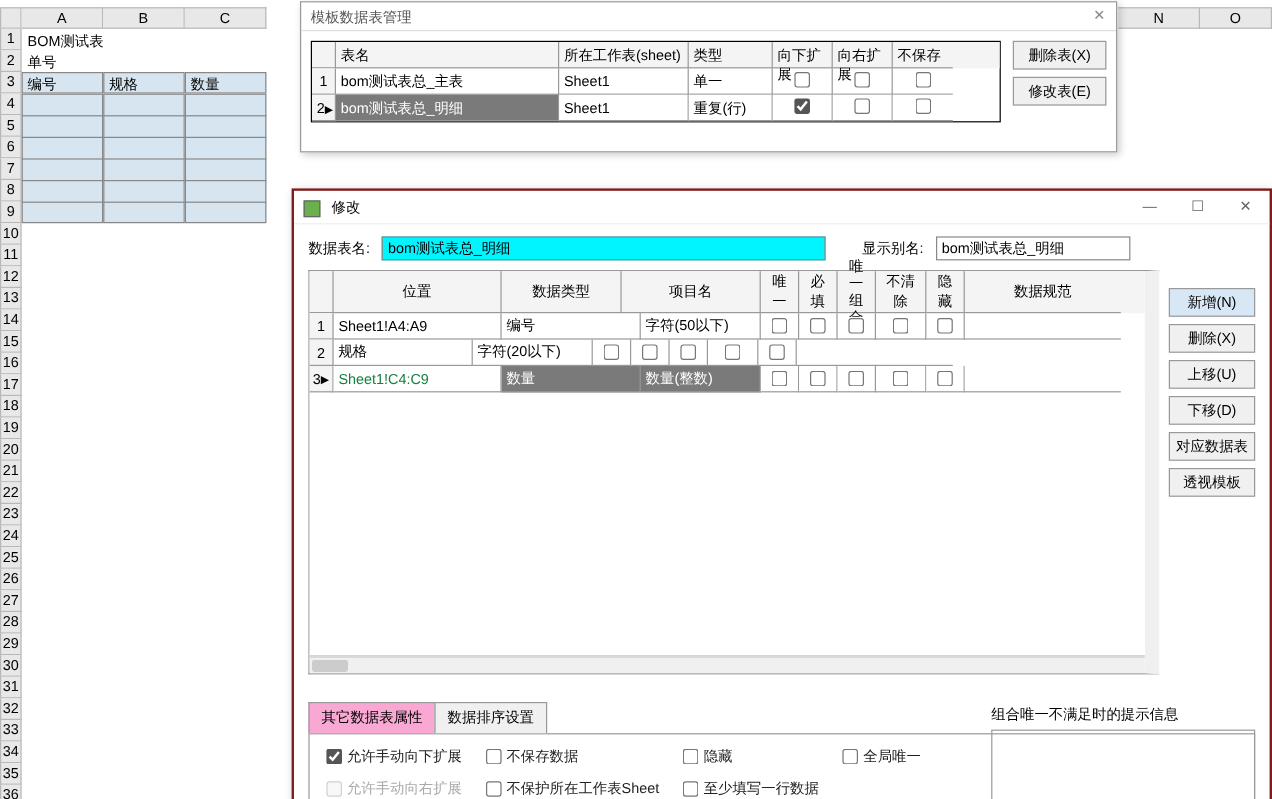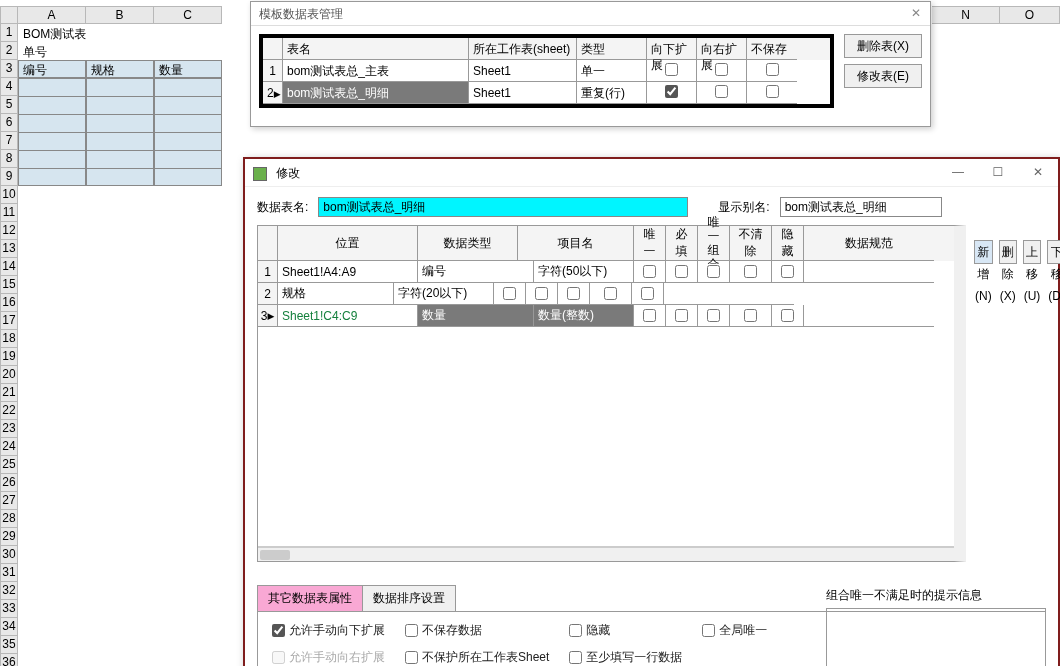--- a/index.html
+++ b/index.html
@@ -13,21 +13,21 @@
 .row-headers { position: absolute; top: 24px; left: 0; }
 .row-header { width: 18px; height: 18px; background: #e8e8e8; border: 1px solid #b8b8b8; border-top: none; text-align: center; line-height: 16px; }
 .blue-cell { background: #d6e5ef; border: 1px solid #888; position: absolute; }
 .cell-text { position: absolute; padding: 2px 3px; }
 
 
 .dlg1 { position: absolute; top: 1px; left: 250px; width: 681px; height: 126px; background: #fff; border: 1px solid #999; box-shadow: 2px 2px 6px rgba(0,0,0,0.2); }
 .dlg1-title { height: 24px; line-height: 24px; padding: 0 8px; border-bottom: 1px solid #ddd; color: #555; position: relative; }
 .dlg1-close { position: absolute; right: 6px; top: 4px; width: 16px; height: 16px; text-align: center; line-height: 14px; cursor: pointer; color: #888; }
 .dlg1-body { padding: 8px; display: flex; gap: 10px; }
-.dlg1-table { border: 4px solid #000000; flex: 1; }
+.dlg1-table { border: 1px solid #000000; flex: 1; }
 .dlg1-th-row { display: flex; background: #f4f4f4; }
 .dlg1-th, .dlg1-td { border-right: 1px solid #999; border-bottom: 1px solid #999; padding: 3px 4px; text-align: left; height: 22px; line-height: 16px; }
 .dlg1-td.center { text-align: center; }
 .dlg1-tr { display: flex; }
 .dlg1-tr.sel .dlg1-td { background: #7a7a7a; color: #fff; }
 .dlg1-rownum { width: 20px; text-align: center; background: #f4f4f4; }
 .dlg1-btns { display: flex; flex-direction: column; gap: 6px; }
 .dlg1-btn { width: 78px; height: 24px; background: #f0f0f0; border: 1px solid #999; cursor: pointer; text-align: center; line-height: 22px; }
 
 
@@ -48,21 +48,21 @@
 .dlg2-gh, .dlg2-gd { border-right: 1px solid #999; border-bottom: 1px solid #999; padding: 3px 4px; height: 35px; text-align: center; display:flex; align-items:center; justify-content:center; }
 .dlg2-gd { height: 22px; text-align:left; justify-content:flex-start; }
 .dlg2-gd.center { justify-content:center; }
 .dlg2-gr { display: flex; }
 .dlg2-gr.sel .dlg2-gd { background: #7a7a7a; color:#fff; }
 .dlg2-gr .rownum { width: 20px; background:#f4f4f4; text-align:center; justify-content:center; }
 .dlg2-grid-blank { height: 220px; background:#fff; border-bottom:1px solid #ccc; }
 .dlg2-grid-hscroll { height: 14px; background:#f0f0f0; border-top:1px solid #ccc; position:relative; }
 .dlg2-grid-hscroll .thumb { position:absolute; left:2px; top:2px; height:10px; width:30px; background:#ccc; border-radius:2px; }
 
-.dlg2-side { width: 72px; display:flex; flex-direction:row; gap:6px; padding-top: 15px; }
+.dlg2-side { width: 72px; display:flex; flex-direction:column; gap:6px; padding-top: 15px; }
 .dlg2-side .sbtn { height: 24px; background:#f0f0f0; border:1px solid #999; cursor:pointer; text-align:center; line-height:22px; }
 .dlg2-side .sbtn.hi { background:#d8e7f5; }
 
 
 .dlg2-bottom { position: absolute; bottom: 0; left: 0; right: 0; height: 107px; padding: 0 12px 8px 12px; }
 .tabs { display:flex; }
 .tab { border:1px solid #999; border-bottom:none; padding:4px 10px; background:#f9a8d4; margin-right:-1px; cursor:pointer; }
 .tab.inactive { background:#f0f0f0; }
 .panel { border:1px solid #999; height: 76px; padding: 10px 14px; display:flex; gap: 20px; }
 .panel-col { display:flex; flex-direction:column; gap:10px; }

